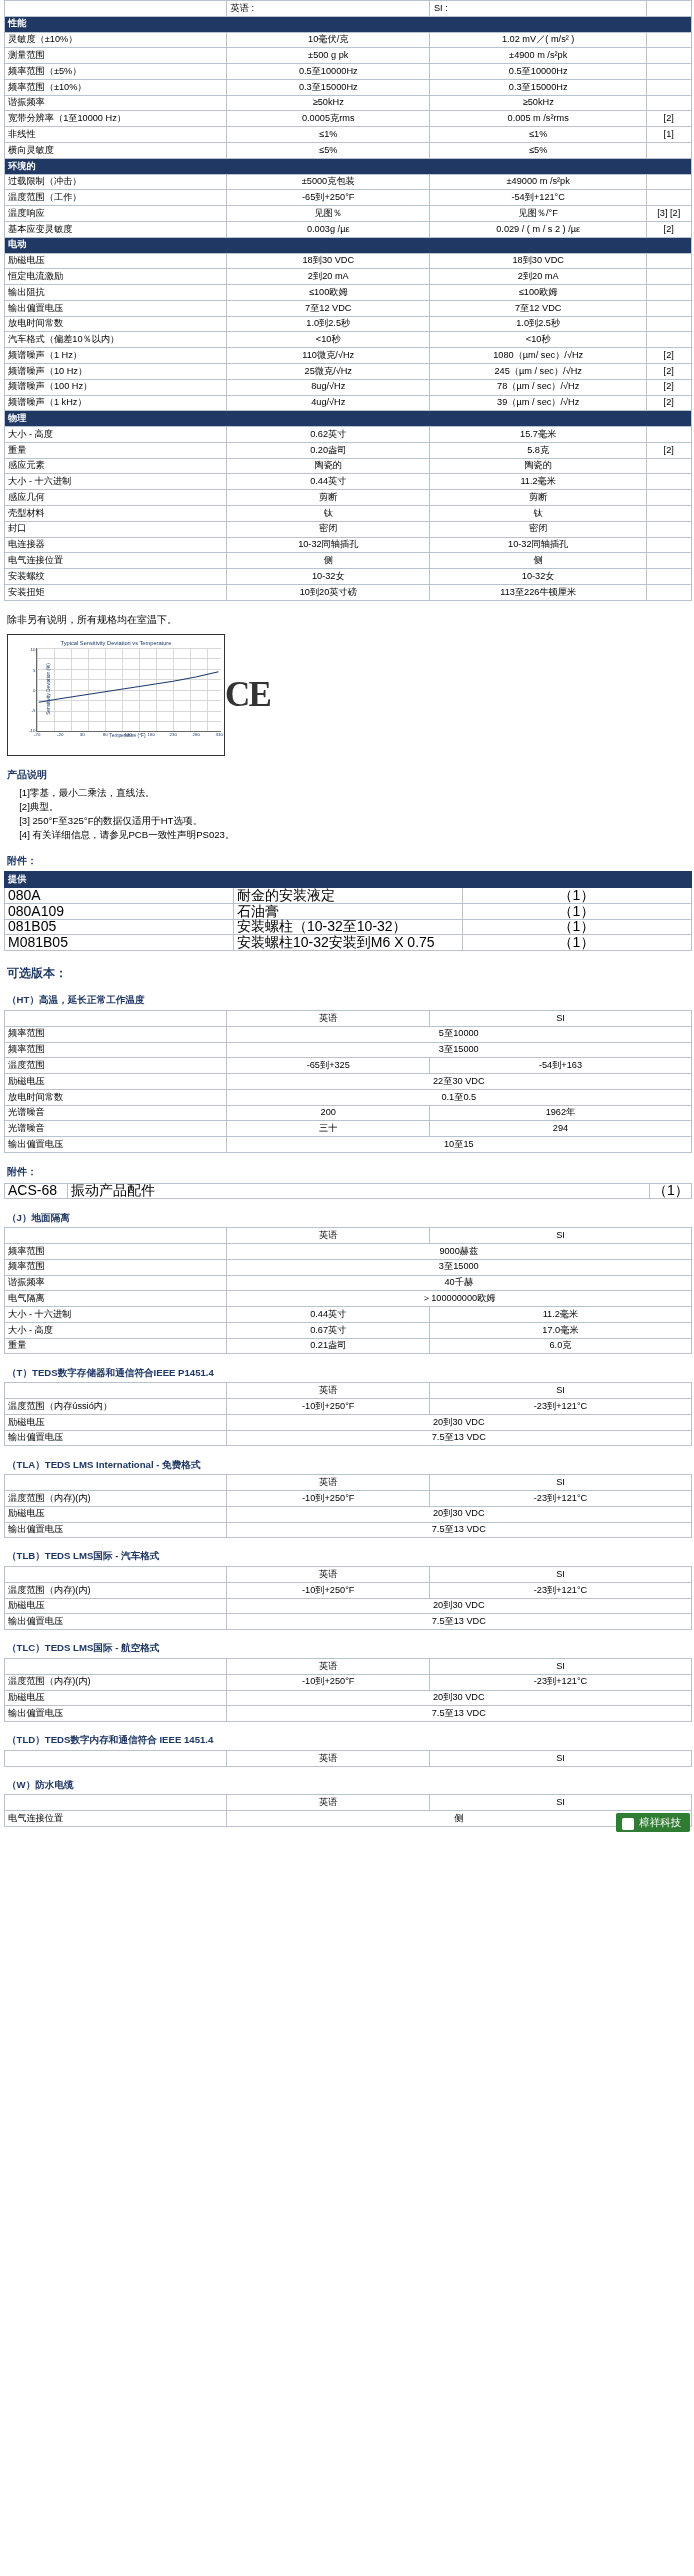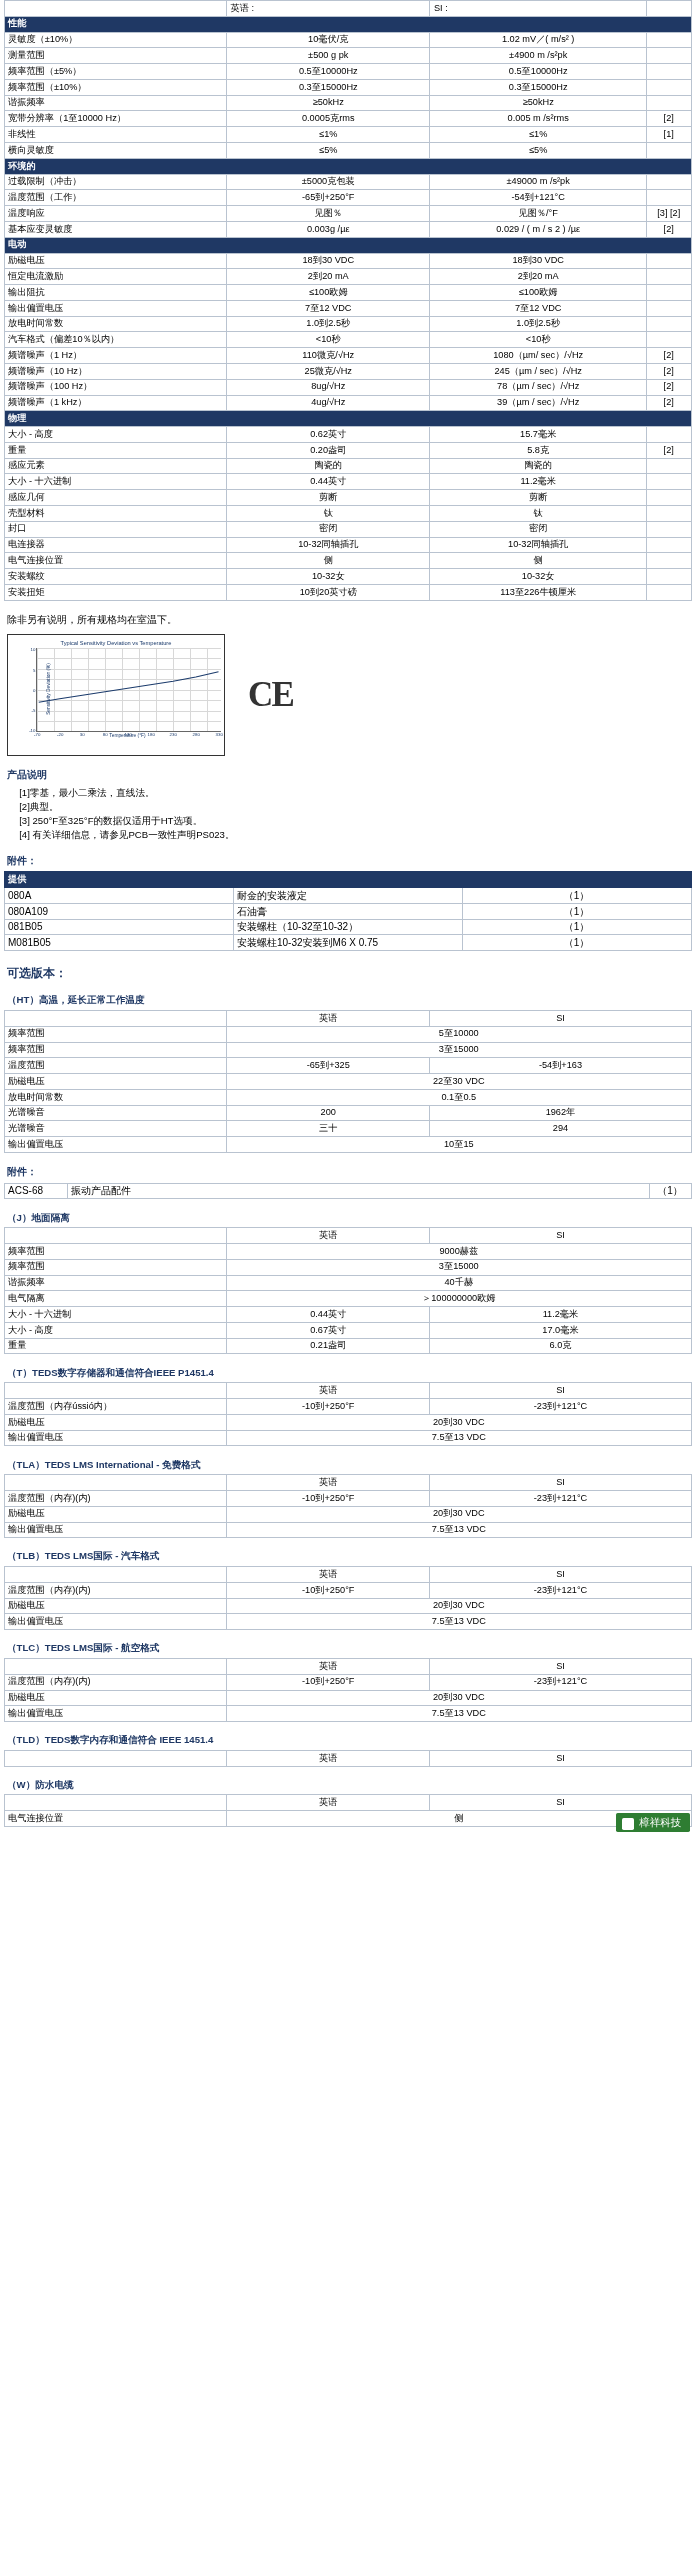--- a/index.html
+++ b/index.html
@@ -47,21 +47,20 @@
   .colhdr td { text-align:center; font-weight:normal; }
 
   .plain-note {
     font-size: 10px;
     margin: 12.2px 0 7px 3.5px;
   }
 
   .chart-wrap {
     display: flex;
     align-items: center;
-    gap: 23px;
     margin: 5.2px 0 8.7px 3.5px;
   }
   .chart-box {
     width: 218px;
     height: 122px;
     border: 0.9px solid #333;
     background: #fff;
     position: relative;
     padding: 5.2px 5.2px 3.5px 5.2px;
   }
@@ -119,21 +118,21 @@
     margin: 1.7px 0 8.7px 15.7px;
     padding: 0;
     font-size: 9.6px;
     line-height: 14px;
   }
   ul.notes li { list-style: none; }
 
   table.acc { width: 100%; border-collapse: collapse; table-layout: fixed; }
   table.acc td {
     border: 0.9px solid #b9c3d0;
-    font-size: 10px;
+    font-size: 14px;
     padding: 1.7px 3.5px;
     line-height: 11.4px;
   }
   table.acc .accttl td {
     background: #1F3864; color:#fff; font-weight: bold; font-size: 9.2px;
     border: 0.9px solid #1F3864;
   }
   .acc-model { width: 63px; }
   .acc-qty { width: 42px; text-align: center; }
 

